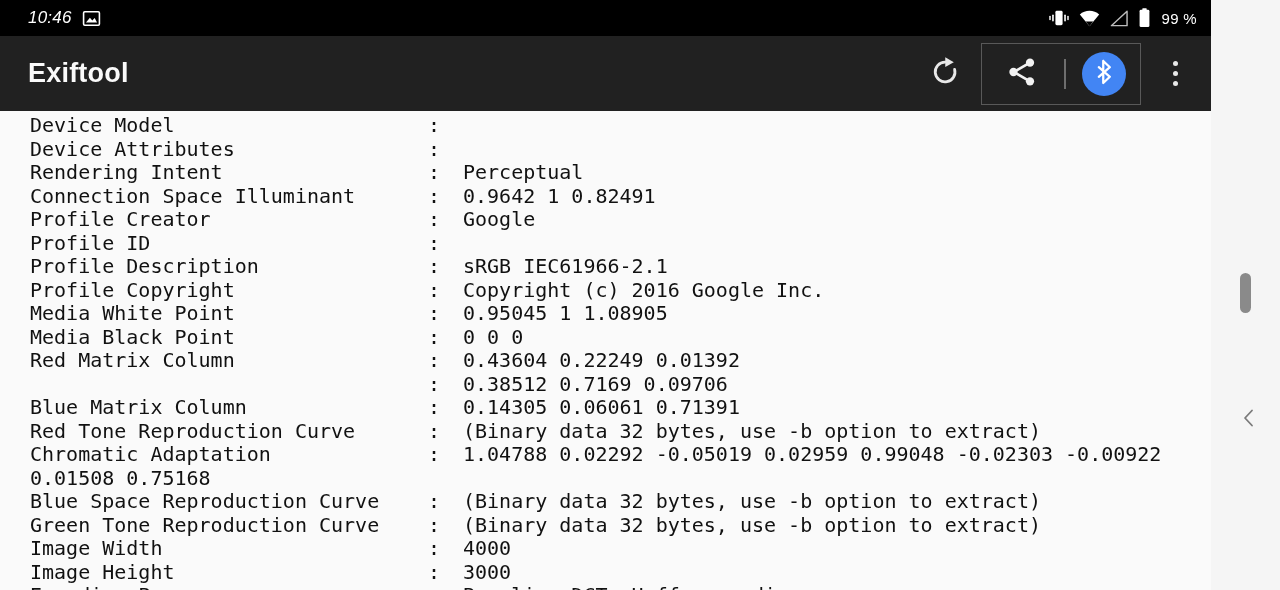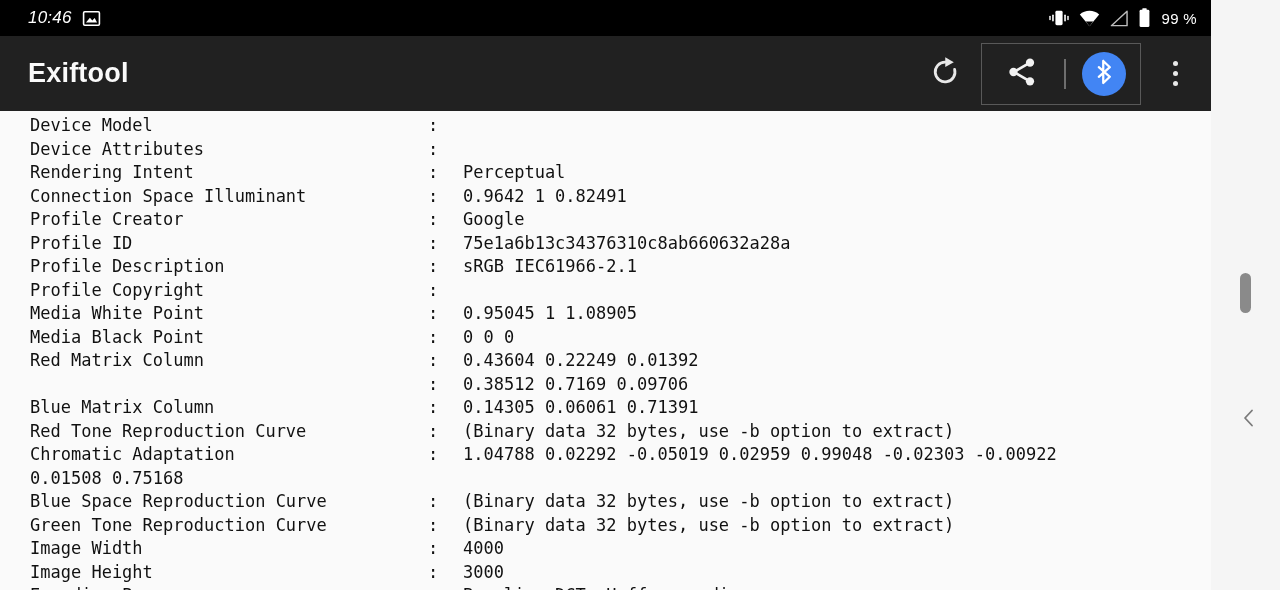--- a/index.html
+++ b/index.html
@@ -133,21 +133,21 @@
     height: 479px;
     background: #fafafa;
     overflow: hidden;
     padding-top: 3px;
   }
   .exif-line {
     position: relative;
     height: 23.5px;
     line-height: 23.5px;
     font-family: "DejaVu Sans Mono", "Liberation Mono", monospace;
-    font-size: 17px;
+    font-size: 20px;
     color: #111111;
     white-space: pre;
   }
   .lbl {
     position: absolute;
     left: 30px; top: 0;
   }
   .colon {
     position: absolute;
     left: 428px; top: 0;
@@ -275,23 +275,23 @@
         </div>
       </div>
     </div>
 
     <div class="content" id="exif-content">
         <div class="exif-line"><span class="lbl">Device Model</span><span class="colon">:</span><span class="val"></span></div>
         <div class="exif-line"><span class="lbl">Device Attributes</span><span class="colon">:</span></div>
         <div class="exif-line"><span class="lbl">Rendering Intent</span><span class="colon">:</span><span class="val">Perceptual</span></div>
         <div class="exif-line"><span class="lbl">Connection Space Illuminant</span><span class="colon">:</span><span class="val">0.9642 1 0.82491</span></div>
         <div class="exif-line"><span class="lbl">Profile Creator</span><span class="colon">:</span><span class="val">Google</span></div>
-        <div class="exif-line"><span class="lbl">Profile ID</span><span class="colon">:</span><span class="val">75e1a6b13c34376310c8ab660632a28a</span></div>
+        <div class="exif-line"><span class="lbl">Profile ID</span><span class="colon">:</span></div>
         <div class="exif-line"><span class="lbl">Profile Description</span><span class="colon">:</span><span class="val">sRGB IEC61966-2.1</span></div>
-        <div class="exif-line"><span class="lbl">Profile Copyright</span><span class="colon">:</span></div>
+        <div class="exif-line"><span class="lbl">Profile Copyright</span><span class="colon">:</span><span class="val">Copyright (c) 2016 Google Inc.</span></div>
         <div class="exif-line"><span class="lbl">Media White Point</span><span class="colon">:</span><span class="val">0.95045 1 1.08905</span></div>
         <div class="exif-line"><span class="lbl">Media Black Point</span><span class="colon">:</span><span class="val">0 0 0</span></div>
         <div class="exif-line"><span class="lbl">Red Matrix Column</span><span class="colon">:</span><span class="val">0.43604 0.22249 0.01392</span></div>
         <div class="exif-line"><span class="colon">:</span><span class="val">0.38512 0.7169 0.09706</span></div>
         <div class="exif-line"><span class="lbl">Blue Matrix Column</span><span class="colon">:</span><span class="val">0.14305 0.06061 0.71391</span></div>
         <div class="exif-line"><span class="lbl">Red Tone Reproduction Curve</span><span class="colon">:</span><span class="val">(Binary data 32 bytes, use -b option to extract)</span></div>
         <div class="exif-line"><span class="lbl">Chromatic Adaptation</span><span class="colon">:</span><span class="val">1.04788 0.02292 -0.05019 0.02959 0.99048 -0.02303 -0.00922</span></div>
         <div class="exif-line wrap-line"><span class="cont">0.01508 0.75168</span></div>
         <div class="exif-line"><span class="lbl">Blue Space Reproduction Curve</span><span class="colon">:</span><span class="val">(Binary data 32 bytes, use -b option to extract)</span></div>
         <div class="exif-line"><span class="lbl">Green Tone Reproduction Curve</span><span class="colon">:</span><span class="val">(Binary data 32 bytes, use -b option to extract)</span></div>

